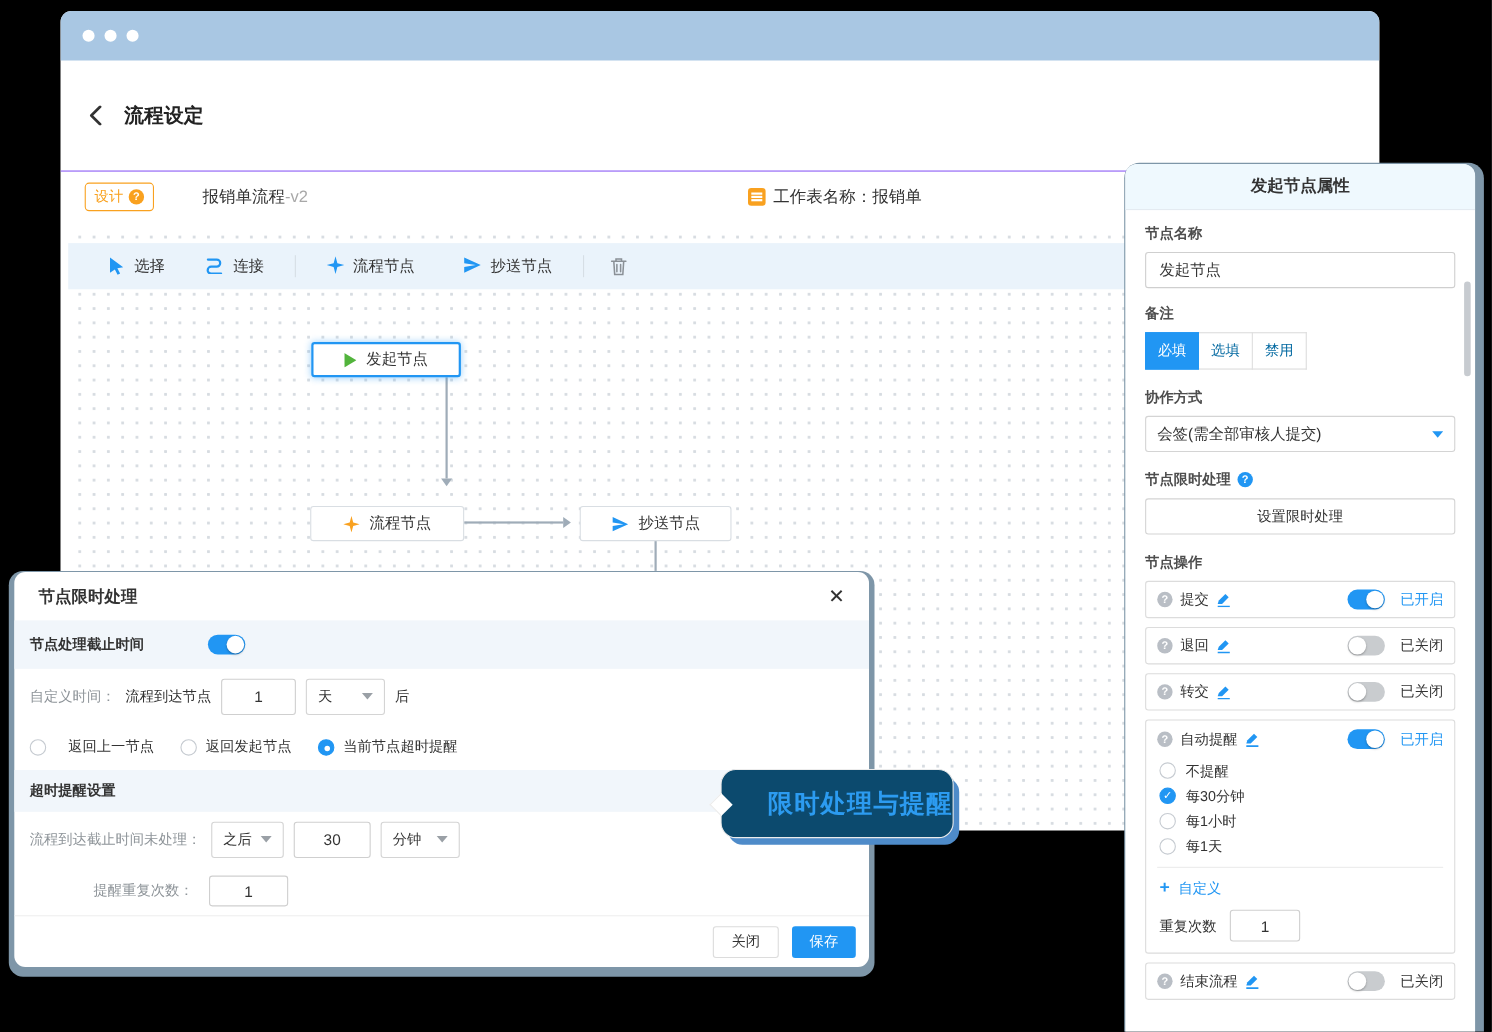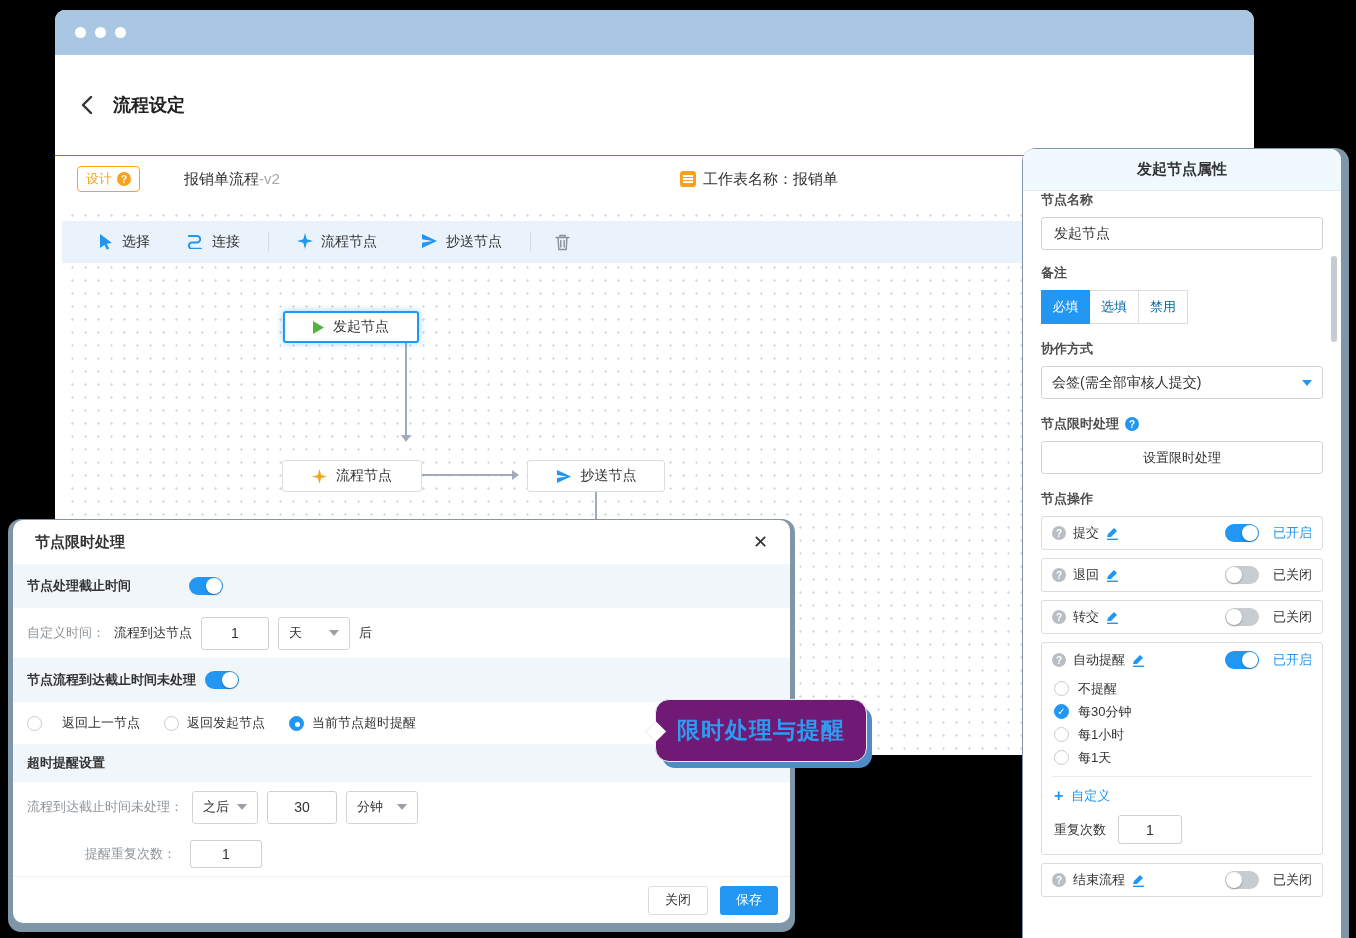--- a/index.html
+++ b/index.html
@@ -64,30 +64,30 @@
   .m-row.alt{background:#F1F6FB}
   .m-row .b{font-weight:700}
   .m-row .gray{color:#8E9499}
   .h44{height:44px}.h50{height:50px}.h42{height:42px}.h38{height:38px}
   .modal-footer{height:47px;border-top:1px solid #EFEFEF;display:flex;align-items:center;justify-content:flex-end;gap:12px;padding:0 12px}
   .btn{height:29px;padding:0 16px;border-radius:3px;font-size:13px;display:flex;align-items:center;cursor:pointer}
   .btn.ghost{border:1px solid #DCDCDC;background:#fff;color:#333}
   .btn.primary{background:#2196F3;color:#fff}
 
   
-  .callout{position:absolute;left:655px;top:699px;width:212px;height:63px;background:#701a75;border:1px solid #ECECEC;border-radius:14px;
-    box-shadow:6px 7px 0 -1px #4E8BC9;display:flex;align-items:center;justify-content:center;z-index:30}
+  .callout{position:absolute;left:655px;top:699px;width:212px;height:63px;background:#0c4a6e;border:1px solid #ECECEC;border-radius:14px;
+    box-shadow:6px 7px 0 -1px #4E8BC9;display:flex;align-items:center;justify-content:flex-end;z-index:30}
   .callout .tail{position:absolute;left:-8px;top:24px;width:15px;height:15px;background:#fff;border-left:1px solid #ECECEC;border-bottom:1px solid #ECECEC;transform:rotate(45deg)}
   .callout .txt{font-size:23px;font-weight:700;color:#2C9BF0;letter-spacing:1px}
 
   
   .panel-wrap{position:absolute;left:1022px;top:148px;background:#7E96A8;border-radius:14px;padding:1px 8px 9px 1px;z-index:20}
   .panel{width:318px;height:880px;background:#fff;border-radius:11px;overflow:hidden;position:relative}
   .panel-header{height:42px;background:#EFF9FE;border-bottom:1px solid #E4EBF1;display:flex;align-items:center;justify-content:center;font-size:15px;font-weight:700;color:#333}
-  .panel-body{padding:0 18px 0}
+  .panel-body{padding:12px 18px 0}
   .p-label{font-size:13px;font-weight:700;color:#4E4E4E;margin-bottom:8px;display:flex;align-items:center;gap:6px}
   .p-input{height:33px;padding:0 12px;margin-bottom:14px}
   .seg-group{display:flex;margin-bottom:16px}
   .seg{width:49px;height:34px;border:1px solid #DCDCDC;border-left:none;background:#fff;font-size:13px;color:#0369a1;display:flex;align-items:center;justify-content:center;cursor:pointer}
   .seg:first-child{border-left:1px solid #DCDCDC}
   .seg.active{background:#2196F3;border-color:#2196F3;color:#fff}
   .p-select{height:33px;margin-bottom:16px}
   .p-select{font-size:14px}
   .p-btn{height:33px;border:1px solid #D4D4D4;border-radius:3px;background:#fff;font-size:13px;color:#333;display:flex;align-items:center;justify-content:center;margin-bottom:16px;cursor:pointer}
   .op-row{height:34px;border:1px solid #DCDCDC;border-radius:3px;display:flex;align-items:center;gap:7px;padding:0 10px;margin-bottom:8px;font-size:13px;color:#333}
@@ -215,24 +215,20 @@
         <span class="gray">自定义时间：</span>
         <span>流程到达节点</span>
         <span class="mock-input center" style="width:68px;height:33px">1</span>
         <span class="mock-select" style="width:72px;height:33px">
             <span>天</span>
             <span class="caret"></span>
           </span>
         <span>后</span>
       </div>
 
-      <div class="m-row alt h44">
-        <span class="b" style="width:178px">节点流程到达截止时间未处理</span>
-        <span class="toggle on"></span>
-      </div>
 
       <div class="m-row h42" style="gap:24px">
         <span style="display:flex;align-items:center;gap:20px">
           <span class="radio"></span>
             <span>返回上一节点</span>
         </span>
         <span style="display:flex;align-items:center;gap:8px">
           <span class="radio"></span>
             <span>返回发起节点</span>
         </span>

